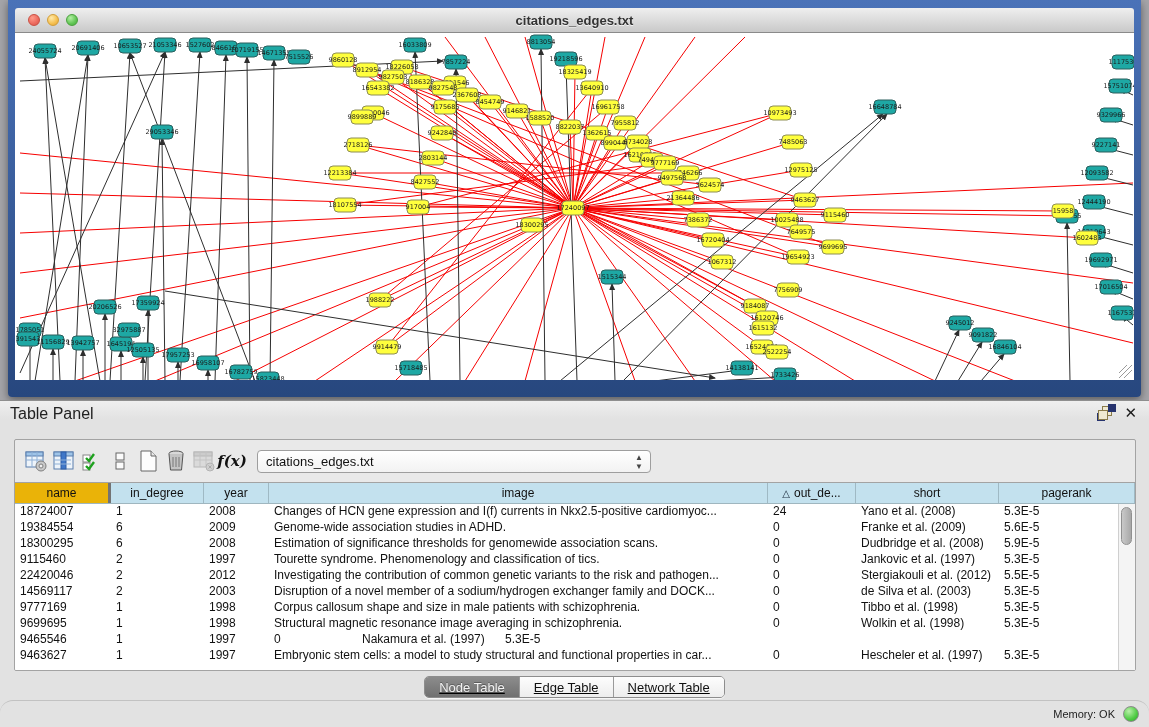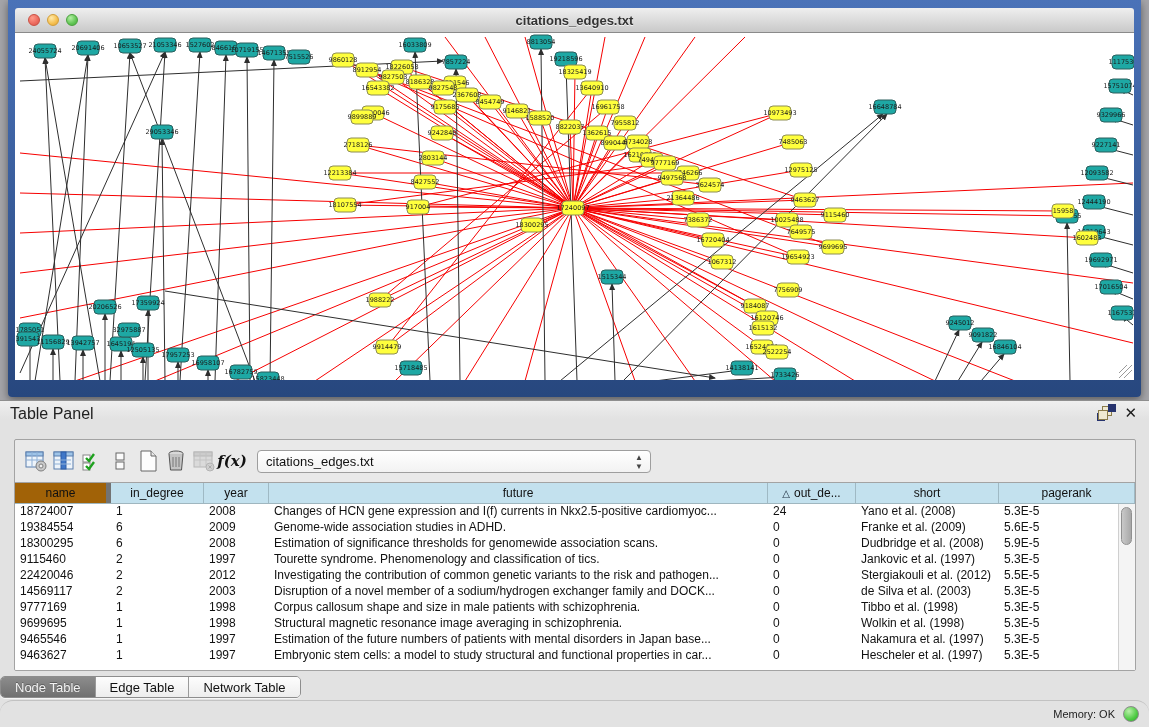--- a/index.html
+++ b/index.html
@@ -77,33 +77,33 @@
   .combo .cval{margin-left:8px;}
   .combo .arrows{position:absolute;right:7px;top:2px;font-size:8px;line-height:9px;color:#444;text-align:center;}
   
   .tbl{position:absolute;left:0;top:42px;right:0;bottom:0;background:#fff;border-top:1px solid #a3a3a3;}
   .thead{display:flex;height:20px;border-bottom:1px solid #9fb6bf;background:#c3e1ee;}
   .th{
     box-sizing:border-box;border-right:1px solid #9fb9c4;font-size:12px;color:#111;
     display:flex;align-items:center;justify-content:center;white-space:nowrap;overflow:hidden;
     background:#c3e1ee;
   }
-  .th.name-col{background:#a16207;border-right:5px solid #737373;}
+  .th.name-col{background:#eab308;border-right:3px solid #737373;}
   .sort-tri{font-size:10px;margin-right:4px;color:#234;}
   .rows{position:absolute;left:0;top:21px;right:16px;bottom:0;overflow:hidden;}
   .tr{display:flex;height:16px;align-items:flex-start;}
   .td{box-sizing:border-box;font-size:12px;color:#111;white-space:nowrap;overflow:hidden;padding-left:5px;}
   .c0{width:96px;}.c1{width:93px;}.c2{width:65px;}.c3{width:499px;}.c4{width:88px;}.c5{width:143px;}.c6{flex:1;}
   .vscroll{
     position:absolute;right:0;top:21px;bottom:0;width:16px;background:#f4f4f4;border-left:1px solid #cfcfcf;
   }
   .vthumb{position:absolute;left:2px;top:3px;width:11px;height:38px;border-radius:6px;
     background:linear-gradient(90deg,#c9c9c9,#a8a8a8);border:1px solid #909090;box-sizing:border-box;}
   
-  .tabs{position:absolute;left:0;top:275px;width:100%;display:flex;}
+  .tabs{position:absolute;left:0;top:275px;width:100%;display:flex;justify-content:center;text-decoration:underline;}
   .seg{display:flex;border:1px solid #8d8d8d;border-radius:5px;overflow:hidden;height:20px;
        box-shadow:0 1px 0 rgba(255,255,255,.7);}
   .seg .tab{
     padding:0 14px;font-size:13px;display:flex;align-items:center;background:linear-gradient(#fdfdfd,#ededed);
     color:#111;border-right:1px solid #9a9a9a;cursor:default;
   }
   .seg .tab:last-child{border-right:none;}
   .seg .tab.active{background:linear-gradient(#8c8c8c,#707070);color:#f2f2f2;text-shadow:0 -1px 0 rgba(0,0,0,.3);}
   
   .statusbar{
@@ -786,21 +786,21 @@
           <div class="th c0 name-col">
             <span>name</span>
           </div>
           <div class="th c1">
             <span>in_degree</span>
           </div>
           <div class="th c2">
             <span>year</span>
           </div>
           <div class="th c3">
-            <span>future</span>
+            <span>image</span>
           </div>
           <div class="th c4">
             <span class="sort-tri">△</span>
             <span>out_de...</span>
           </div>
           <div class="th c5">
             <span>short</span>
           </div>
           <div class="th c6">
             <span>pagerank</span>
@@ -876,21 +876,20 @@
             <div class="td c2">1998</div>
             <div class="td c3">Structural magnetic resonance image averaging in schizophrenia.</div>
             <div class="td c4">0</div>
             <div class="td c5">Wolkin et al. (1998)</div>
             <div class="td c6">5.3E-5</div>
           </div>
           <div class="tr">
             <div class="td c0">9465546</div>
             <div class="td c1">1</div>
             <div class="td c2">1997</div>
-            <div class="td c3">Estimation of the future numbers of patients with mental disorders in Japan base...</div>
             <div class="td c4">0</div>
             <div class="td c5">Nakamura et al. (1997)</div>
             <div class="td c6">5.3E-5</div>
           </div>
           <div class="tr">
             <div class="td c0">9463627</div>
             <div class="td c1">1</div>
             <div class="td c2">1997</div>
             <div class="td c3">Embryonic stem cells: a model to study structural and functional properties in car...</div>
             <div class="td c4">0</div>

